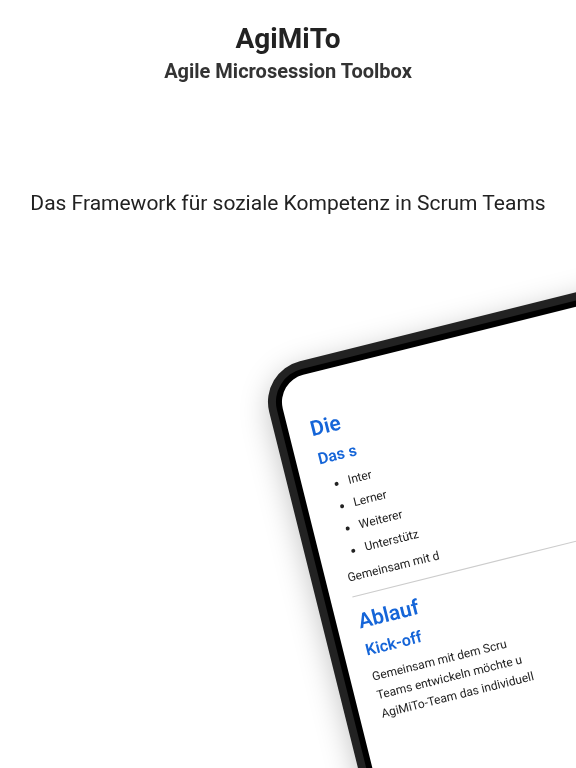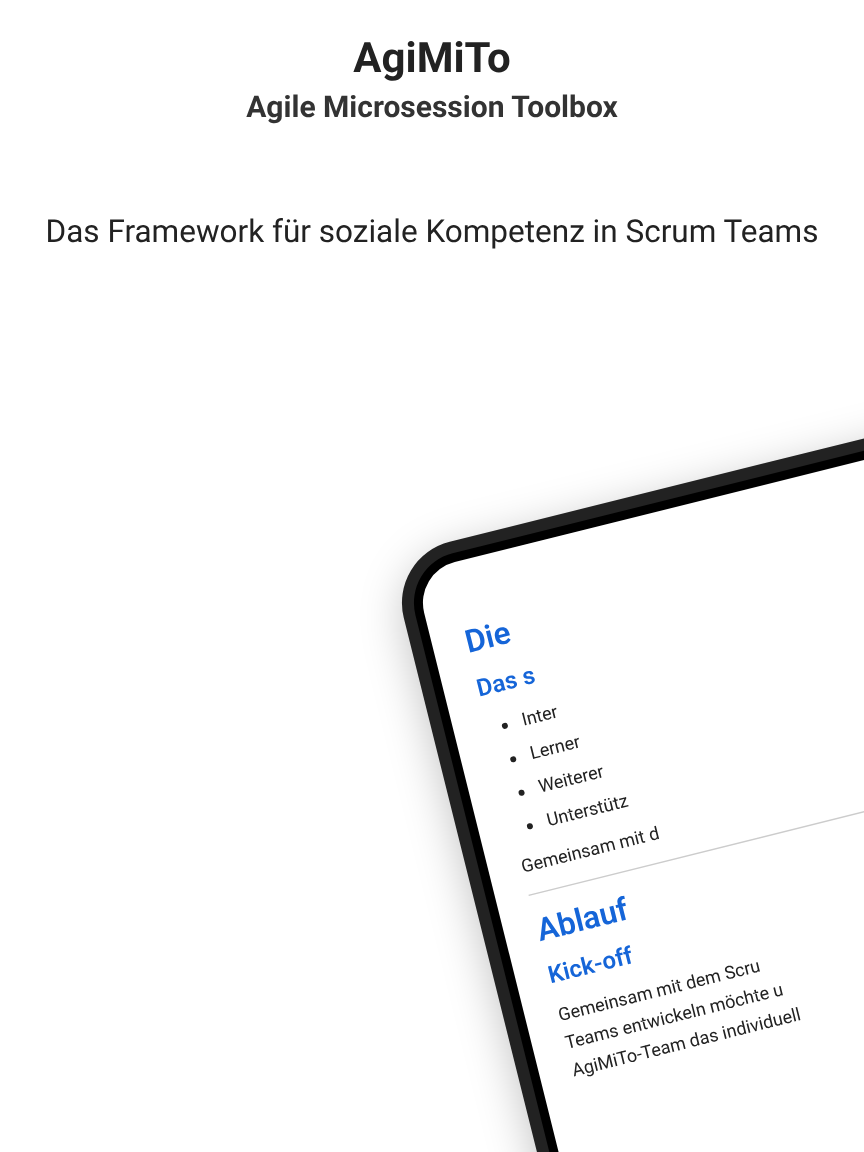--- a/index.html
+++ b/index.html
@@ -24,21 +24,21 @@
   font-size: 20px;
   font-weight: 700;
   color: #333;
   margin-top: 4px;
 }
 .tagline {
   text-align: center;
   font-size: 21px;
   font-weight: 400;
   color: #222;
-  margin-top: 60px;
+  margin-top: 108px;
 }
 .device {
   position: absolute;
   right: -280px;
   bottom: -230px;
   width: 520px;
   height: 700px;
   transform: rotate(-14deg);
   border-radius: 42px;
   background: #222;

